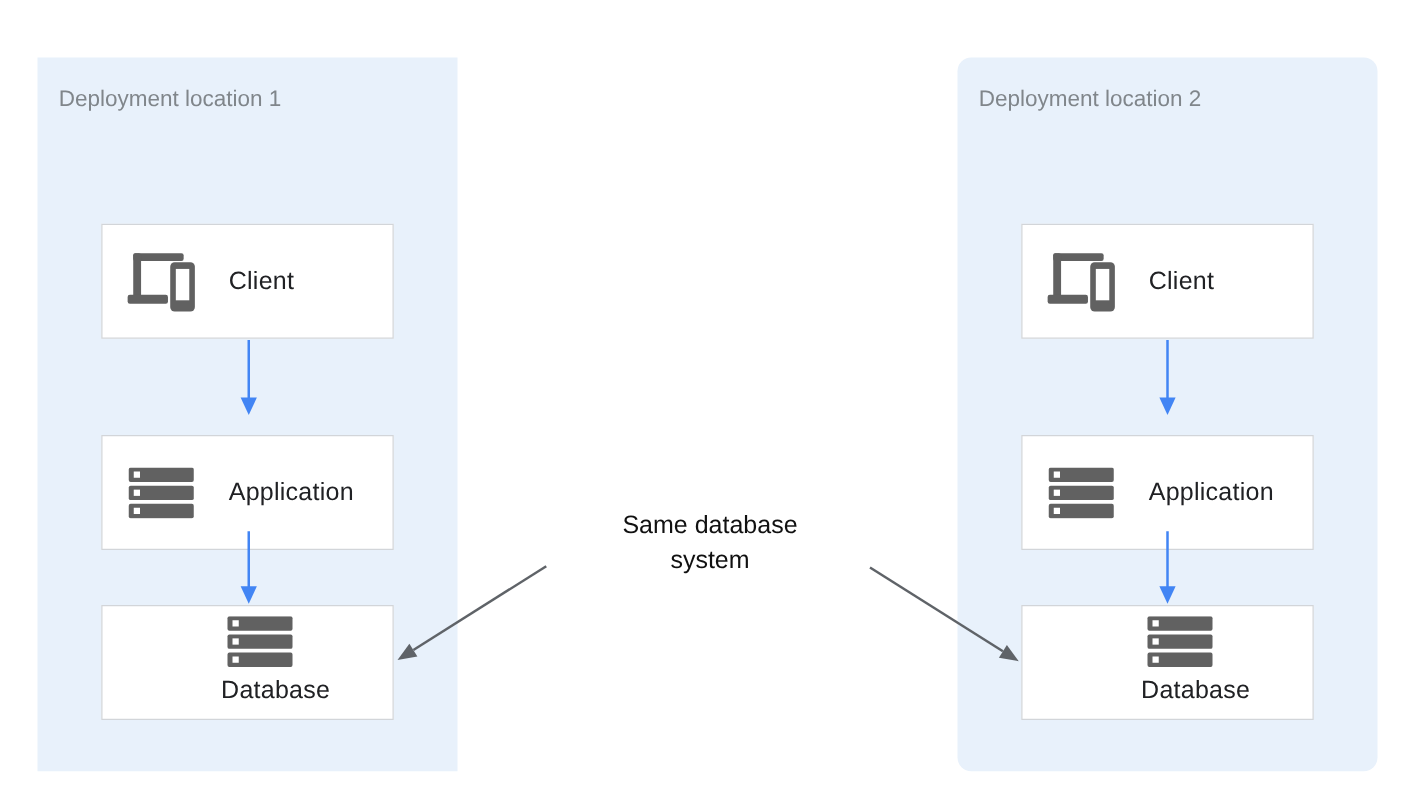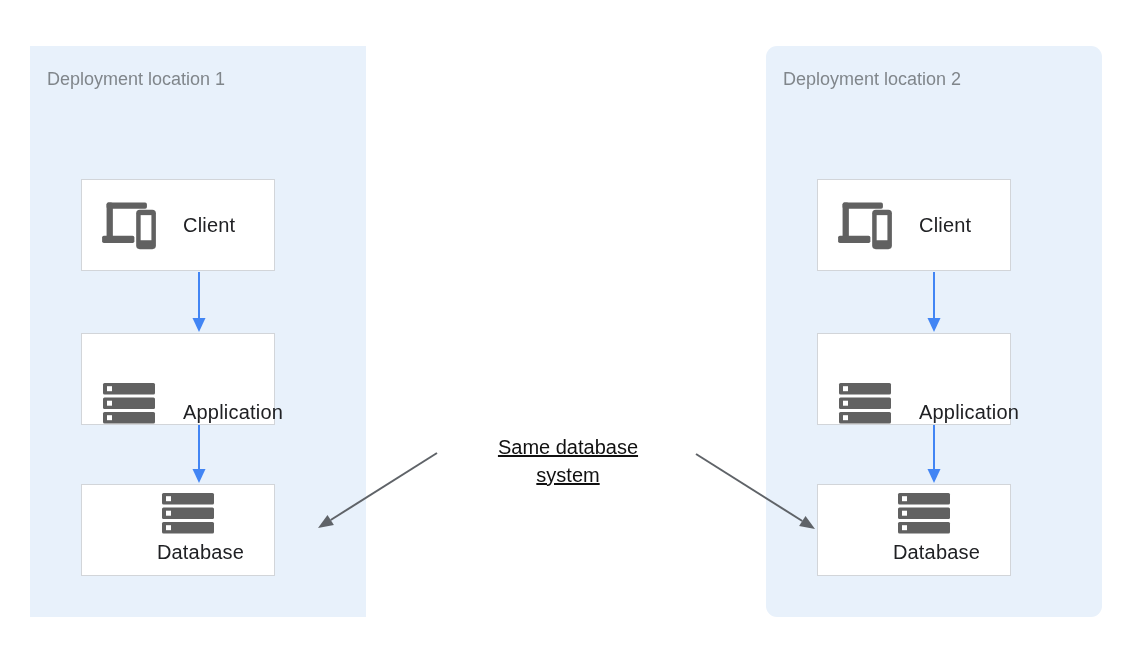--- a/index.html
+++ b/index.html
@@ -25,36 +25,36 @@
     position:absolute;top:30px;width:336px;height:571px;
     background:var(--panel-bg);
   }
   .panel-1{left:30px;}
   .panel-2{left:766px;border-radius:11px;}
   .panel-title{
     position:absolute;left:17px;top:21px;
     font-size:18px;line-height:24px;color:var(--title-gray);
   }
   .node{
-    position:absolute;left:51px;width:194px;height:92px;
+    position:absolute;left:51px;width:234px;height:92px;
     background:#fff;border:1px solid var(--box-border);
     box-sizing:border-box;
     display:flex;align-items:center;padding-left:19px;
   }
   .node-client{top:133px;}
-  .node-application{top:287px;align-items:flex-end;}
+  .node-application{top:302px;}
   .node-database{top:438px;flex-direction:column;}
   .node-icon{width:56px;display:flex;justify-content:center;align-items:center;flex:0 0 56px;}
   .node-label{
     margin-left:26px;font-size:20px;color:var(--label-dark);
     letter-spacing:.2px;white-space:nowrap;
   }
   .annotation{
-    position:absolute;left:458px;top:417px;width:220px;
-    text-align:center;font-size:20px;line-height:28px;color:#111;text-decoration:underline;
+    position:absolute;left:458px;top:390px;width:220px;
+    text-align:center;font-size:20px;line-height:28px;color:#111;
   }
   .arrow-overlay{
     position:absolute;left:0;top:0;width:1132px;height:648px;
     pointer-events:none;
   }
   .blue-line{stroke:var(--arrow-blue);stroke-width:2;}
   .blue-head{fill:var(--arrow-blue);}
   .dark-line{stroke:var(--arrow-dark);stroke-width:2;}
   .dark-head{fill:var(--arrow-dark);}
 </style>

